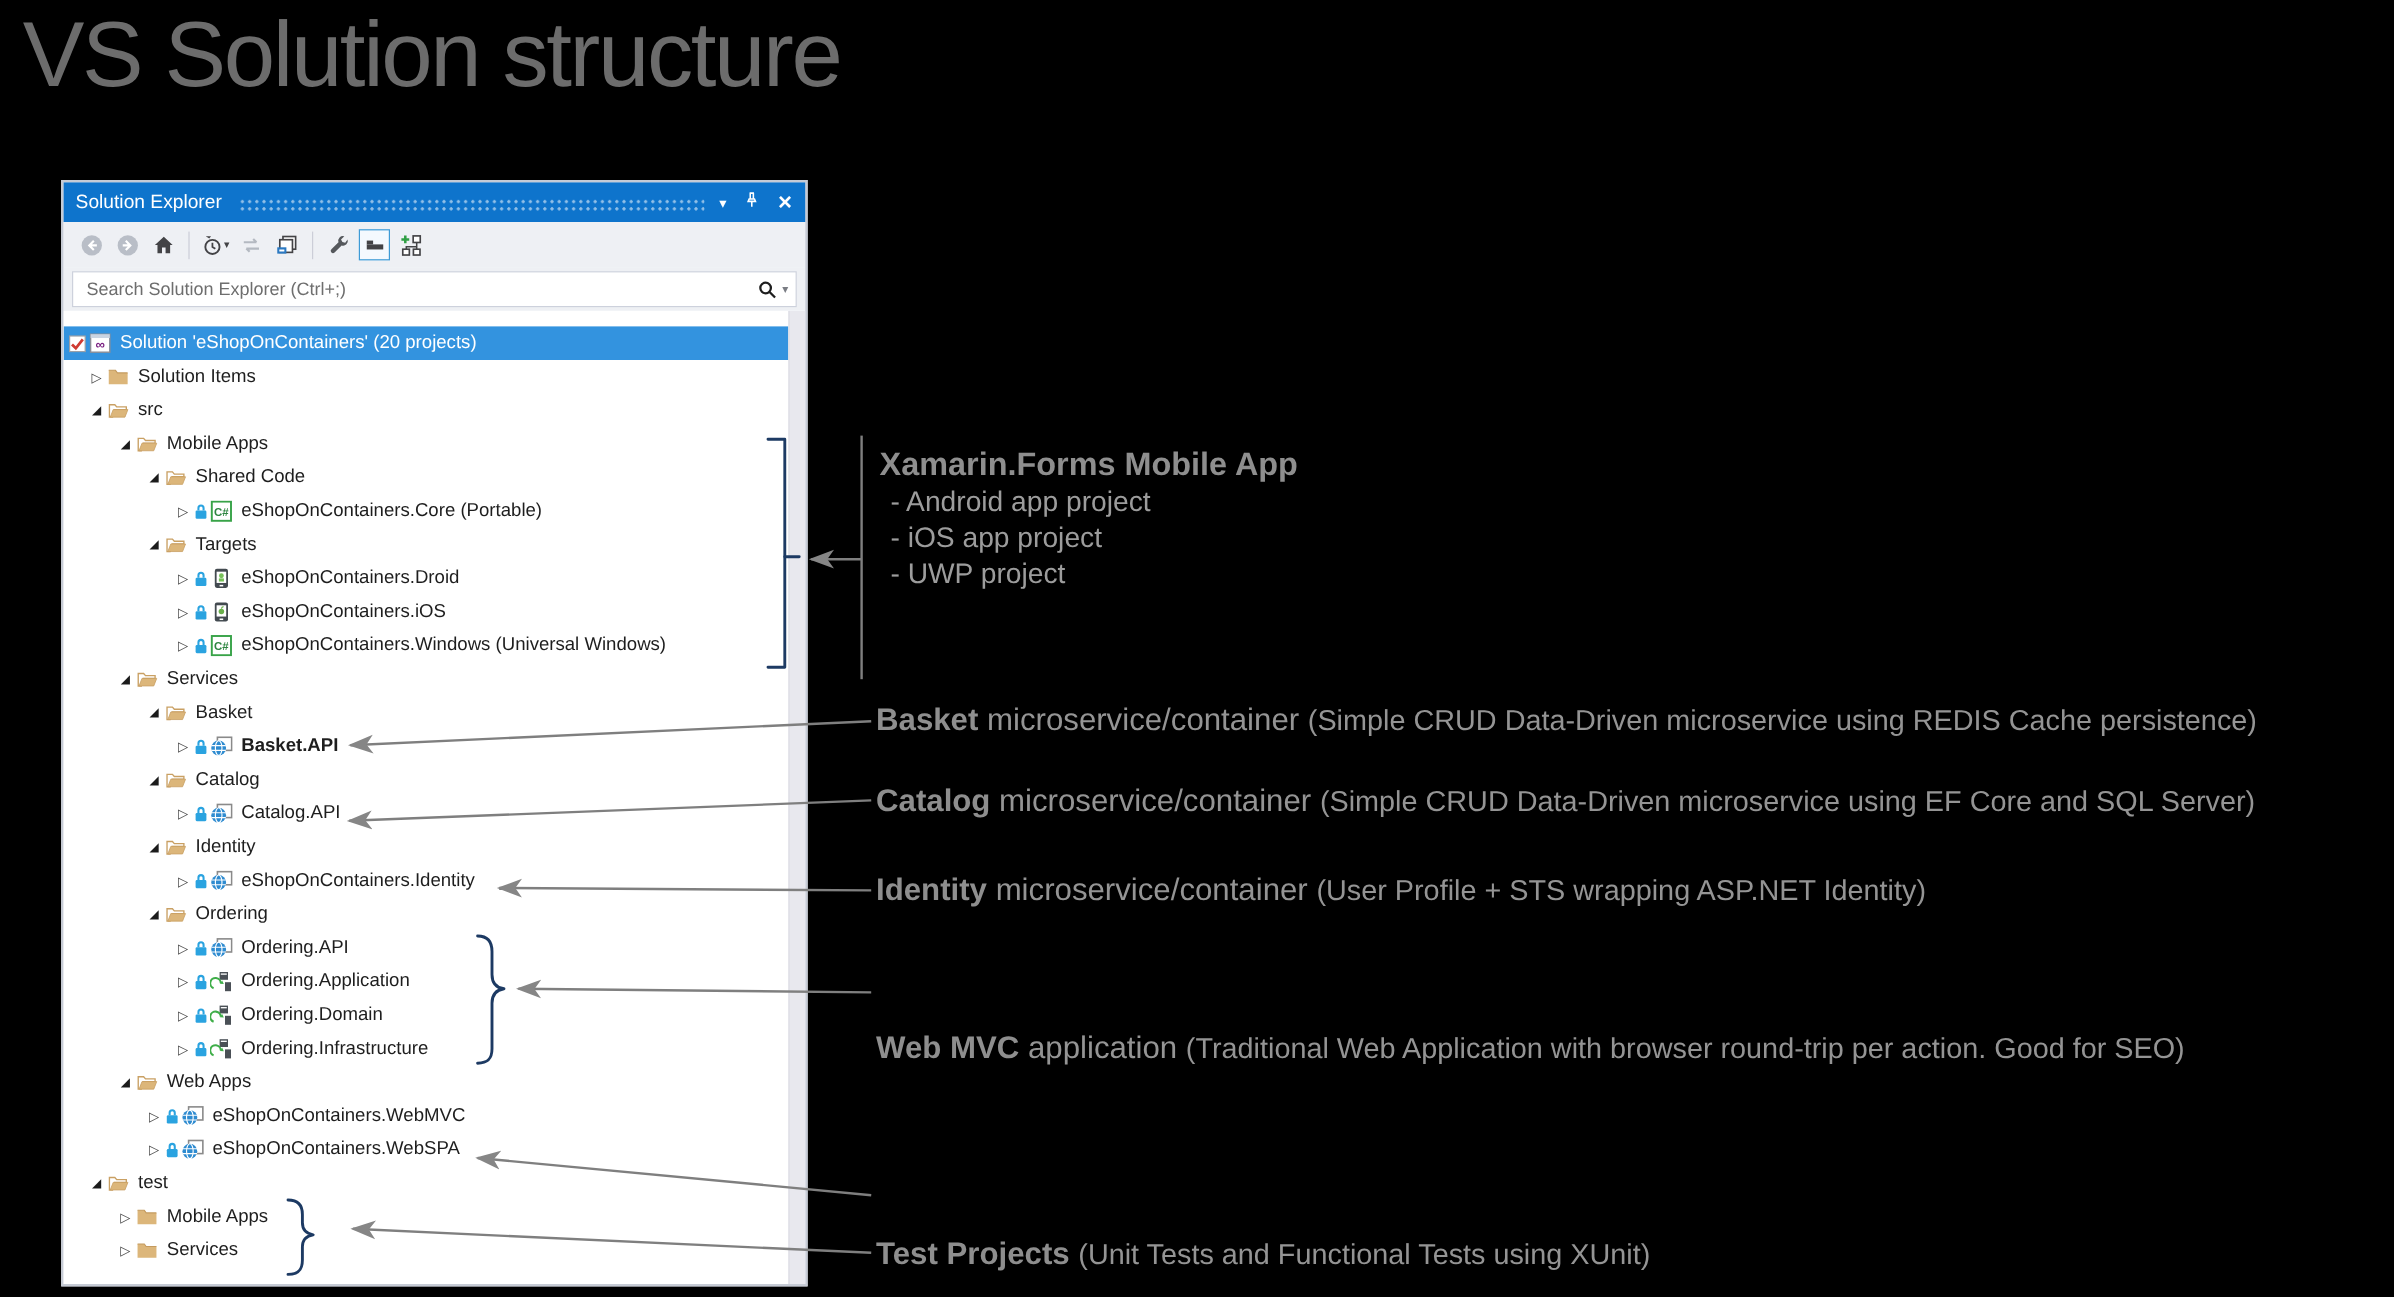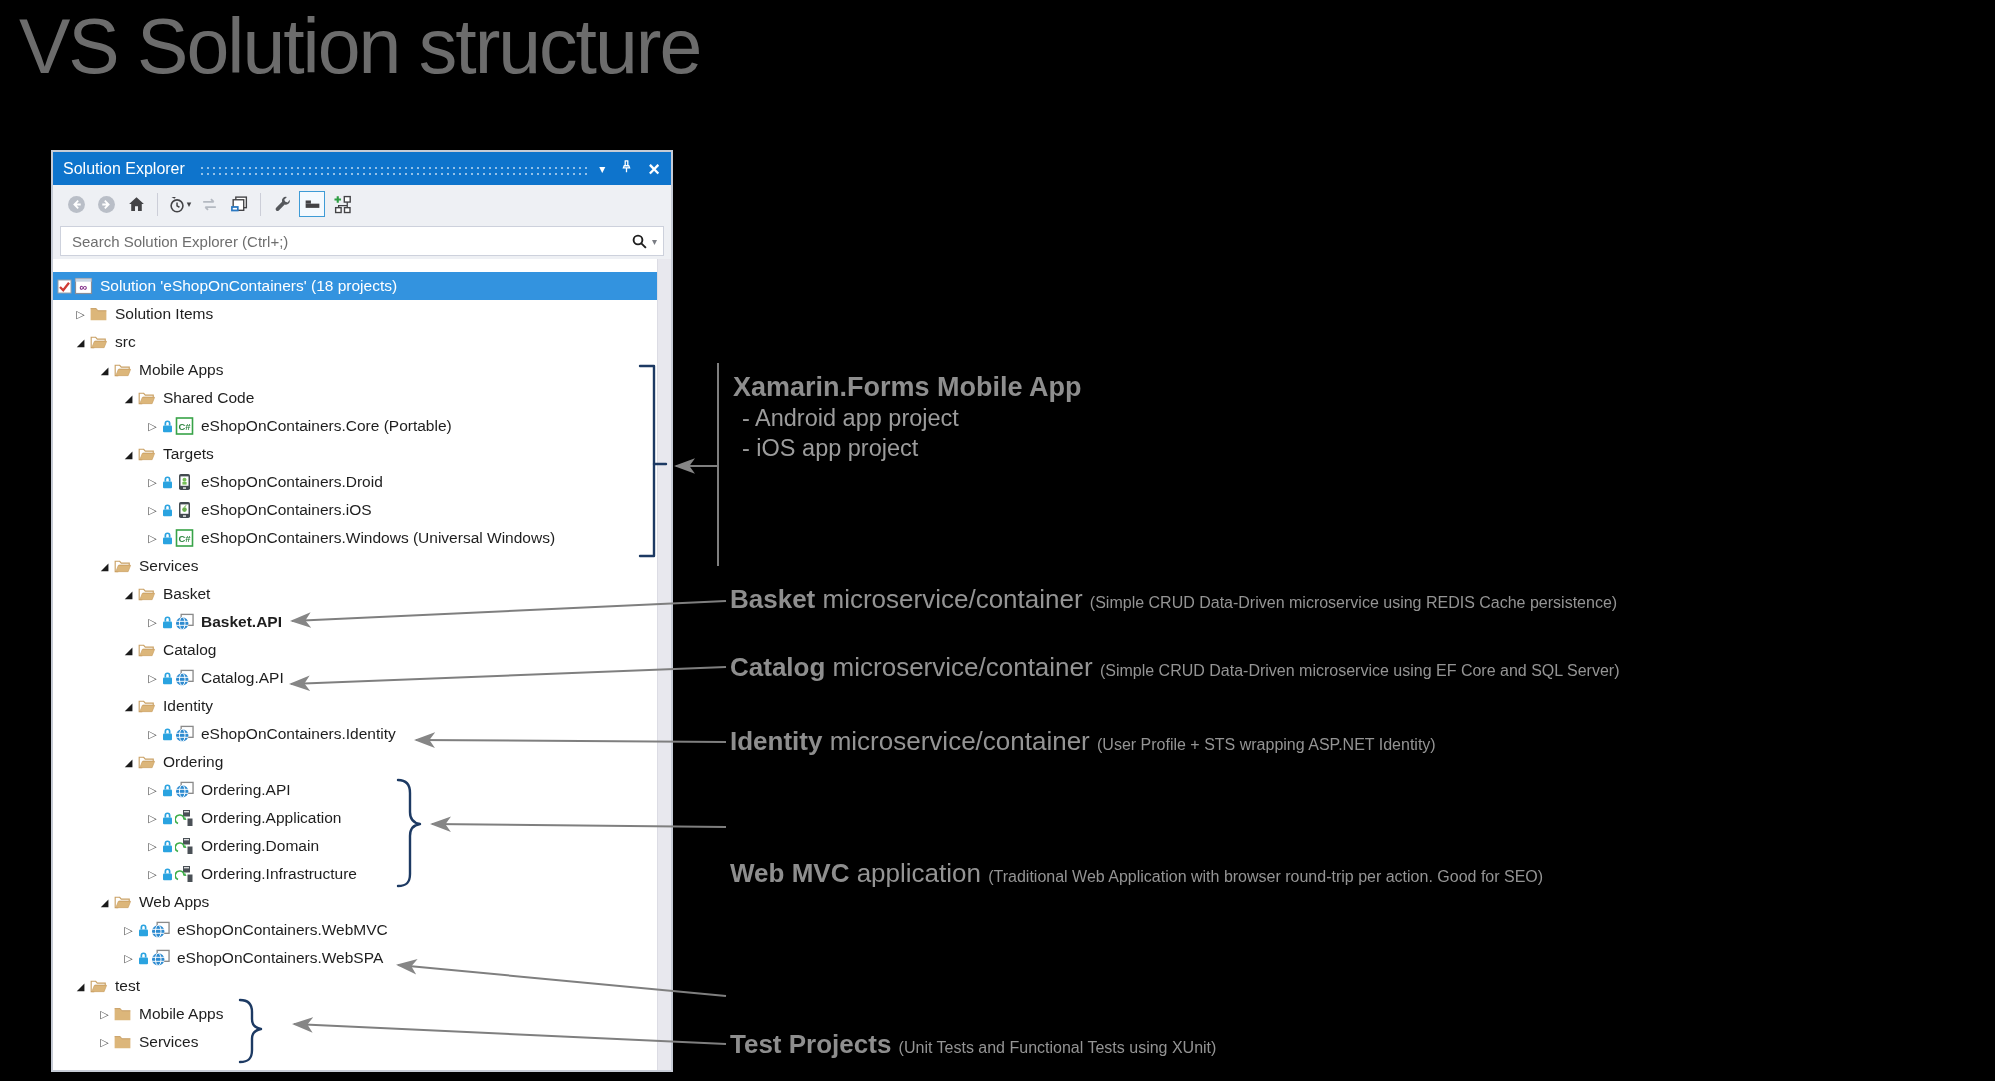--- a/index.html
+++ b/index.html
@@ -56,21 +56,21 @@
   .nicon svg{width:19px;height:18px;}
   .cicon{width:15px;height:15px;flex:none;display:inline-flex;margin:0 2px 0 0;}
   .cicon svg{width:15px;height:15px;}
   .lbl{font-size:15.5px;color:#1e1e1e;}
   .lbl.bold{font-weight:bold;}
   .row.sel .lbl{color:#fff;}
 
   
   .callout{position:absolute;white-space:nowrap;color:#949494;font-size:26px;z-index:2;}
   .callout .b{font-weight:bold;color:#8e8e8e;}
-  .callout .p{font-size:16px;}
+  .callout .p{font-size:24px;}
   #xam{position:absolute;left:733px;top:372px;z-index:2;}
   #xam .xh{font-size:27px;font-weight:bold;color:#8e8e8e;white-space:nowrap;}
   #xam .xb{font-size:23.5px;color:#9c9c9c;line-height:30px;padding-left:9px;white-space:nowrap;}
   #xam .xb:first-of-type{margin-top:8px;}
 
   
   #overlay{position:absolute;left:0;top:0;width:1995px;height:1081px;z-index:3;
            pointer-events:none;}
 </style>
 </head>
@@ -173,21 +173,21 @@
               <path d="M3 8l3.2 3.2L12 3.8" stroke="#cf3a32" stroke-width="2.3" fill="none"></path>
             </svg>
           </span>
           <span class="nicon">
             <svg viewBox="0 0 19 18">
               <rect x="1.5" y="1.5" width="16" height="15" fill="#fff" stroke="#8a8f98" stroke-width="1.2"></rect>
               <rect x="1.5" y="1.5" width="16" height="3.2" fill="#c9d4e2"></rect>
               <text x="9.5" y="13.5" font-size="11" font-weight="bold" fill="#7a2182" text-anchor="middle" font-family="Liberation Sans,sans-serif">∞</text>
             </svg>
           </span>
-          <span class="lbl">Solution 'eShopOnContainers' (18 projects)</span>
+          <span class="lbl">Solution 'eShopOnContainers' (20 projects)</span>
         </div>
         <div class="row" style="padding-left: 19px;">
           <span class="twisty col">▷</span>
           <span class="nicon">
             <svg viewBox="0 0 16 16">
               <path d="M1 3.2h5l1.4 1.9H15v8.4H1z" fill="#dcb67a"></path>
               <path d="M1 3.2h5l1.4 1.9H15" fill="none" stroke="#c49a5e" stroke-width=".8"></path>
             </svg>
           </span>
           <span class="lbl">Solution Items</span>
@@ -557,20 +557,21 @@
           </span>
           <span class="lbl">Services</span>
         </div>
       </div>
   </div>
 
   <div id="xam">
     <div class="xh">Xamarin.Forms Mobile App</div>
     <div class="xb">- Android app project</div>
     <div class="xb">- iOS app project</div>
+    <div class="xb">- UWP project</div>
   </div>
 
   <div class="callout" style="left:730px;top:584px">
     <span class="b">Basket</span>
     <span class="r">microservice/container</span>
     <span class="p">(Simple CRUD Data-Driven microservice using REDIS Cache persistence)</span>
   </div>
   <div class="callout" style="left:730px;top:652px">
     <span class="b">Catalog</span>
     <span class="r">microservice/container</span>

